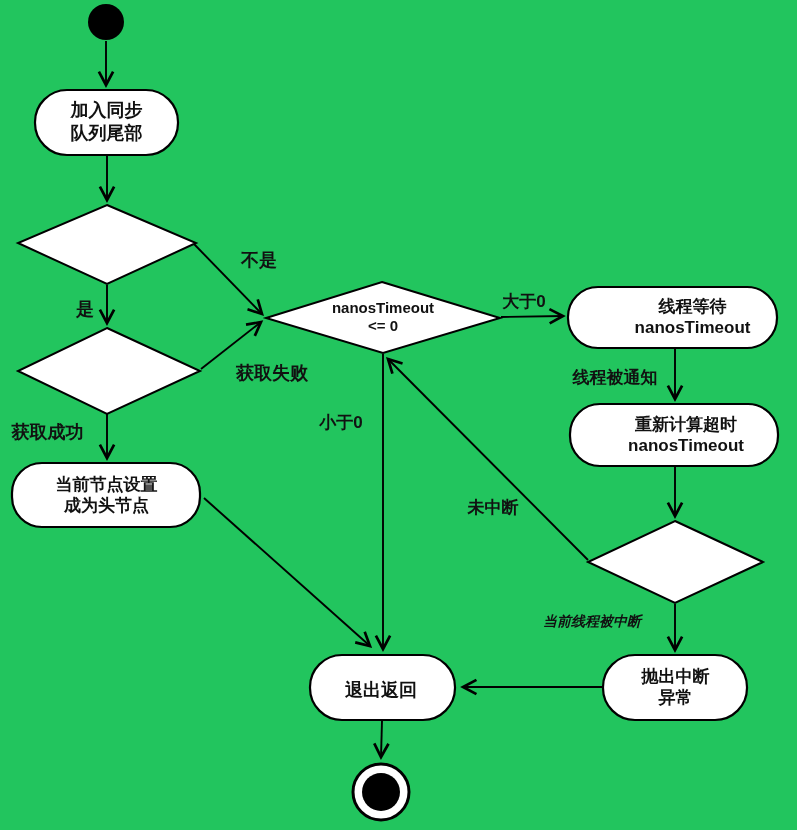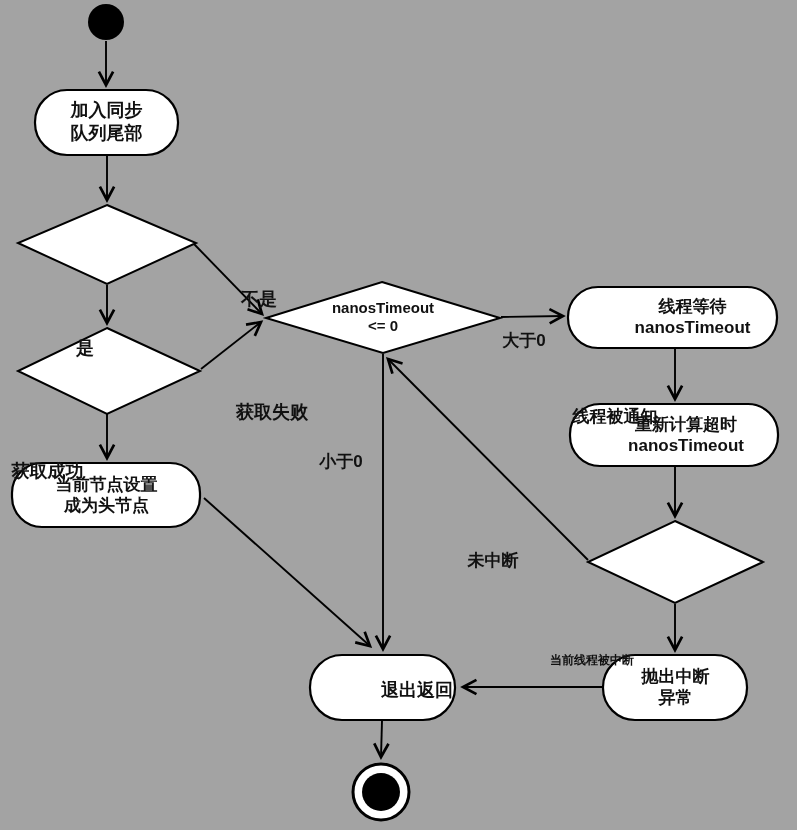--- a/index.html
+++ b/index.html
@@ -4,34 +4,34 @@
 <style>
   html, body {
     margin: 0; padding: 0;
     background: #ffffff;
     font-family: "Liberation Sans", "DejaVu Sans", sans-serif;
   }
   .canvas {
     position: relative;
     width: 797px;
     height: 830px;
-    background: #a3a3a3;
+    background: #22c55e;
     overflow: hidden;
   }
   .canvas svg { position: absolute; left: 0; top: 0; }
   .lbl {
     position: absolute;
     text-align: center;
     white-space: pre-line;
     color: #111111;
     font-weight: 600;
     pointer-events: none;
   }
   .node-lbl { font-weight: 700; }
-  .edge-lbl { font-weight: 600; margin-top: 39px; }
+  .edge-lbl { font-weight: 600; }
 </style>
 </head>
 <body>
 
 <div class="canvas">
 
   <svg width="797" height="830" viewBox="0 0 797 830">
     <defs>
       <marker id="arrow" viewBox="0 0 12 12" refX="10" refY="6" markerWidth="10" markerHeight="10" orient="auto-start-reverse">
         <path d="M1.5,1.5 L10,6 L1.5,10.5" fill="none" stroke="#000000" stroke-width="1.7"></path>
@@ -78,25 +78,25 @@
   <div class="lbl node-lbl" style="left:276px; top:299px; width:214px; font-size:15px; line-height:18px; font-weight:600;">nanosTimeout
 &lt;= 0</div>
   <div class="lbl node-lbl" style="left:570px; top:296px; width:205px; font-size:17px; line-height:21px;padding-left:20px;">线程等待
 nanosTimeout</div>
   <div class="lbl node-lbl" style="left:572px; top:414px; width:228px; font-size:17px; line-height:21px;">重新计算超时
 nanosTimeout</div>
   <div class="lbl node-lbl" style="left:604px; top:666px; width:143px; font-size:17px; line-height:21px;">抛出中断
 异常</div>
   <div class="lbl node-lbl" style="left:13px; top:474px; width:187px; font-size:17px; line-height:21px;">当前节点设置
 成为头节点</div>
-  <div class="lbl node-lbl" style="left:311px; top:678px; width:140px; font-size:18px;padding-left:36px;">退出返回</div>
+  <div class="lbl node-lbl" style="left:311px; top:678px; width:140px; font-size:18px;">退出返回</div>
 
   <div class="lbl edge-lbl" style="left:228px; top:248px; width:62px; font-size:18px;">不是</div>
   <div class="lbl edge-lbl" style="left:70px; top:297px; width:30px; font-size:18px;">是</div>
   <div class="lbl edge-lbl" style="left:226px; top:361px; width:92px; font-size:18px;">获取失败</div>
   <div class="lbl edge-lbl" style="left:0; top:420px; width:95px; font-size:18px;">获取成功</div>
   <div class="lbl edge-lbl" style="left:493px; top:290px; width:62px; font-size:17px;">大于0</div>
   <div class="lbl edge-lbl" style="left:556px; top:366px; width:118px; font-size:17px;">线程被通知</div>
   <div class="lbl edge-lbl" style="left:314px; top:411px; width:54px; font-size:17px;">小于0</div>
-  <div class="lbl edge-lbl" style="left:456px; top:510px; width:74px; font-size:17px;">未中断</div>
-  <div class="lbl edge-lbl" style="left:512px; top:613px; width:160px; font-size:12px;">当前线程被中断</div>
+  <div class="lbl edge-lbl" style="left:456px; top:496px; width:74px; font-size:17px;">未中断</div>
+  <div class="lbl edge-lbl" style="left:512px; top:613px; width:160px; font-size:14px;font-style:italic;">当前线程被中断</div>
 
 </div>
 
 </body></html>

